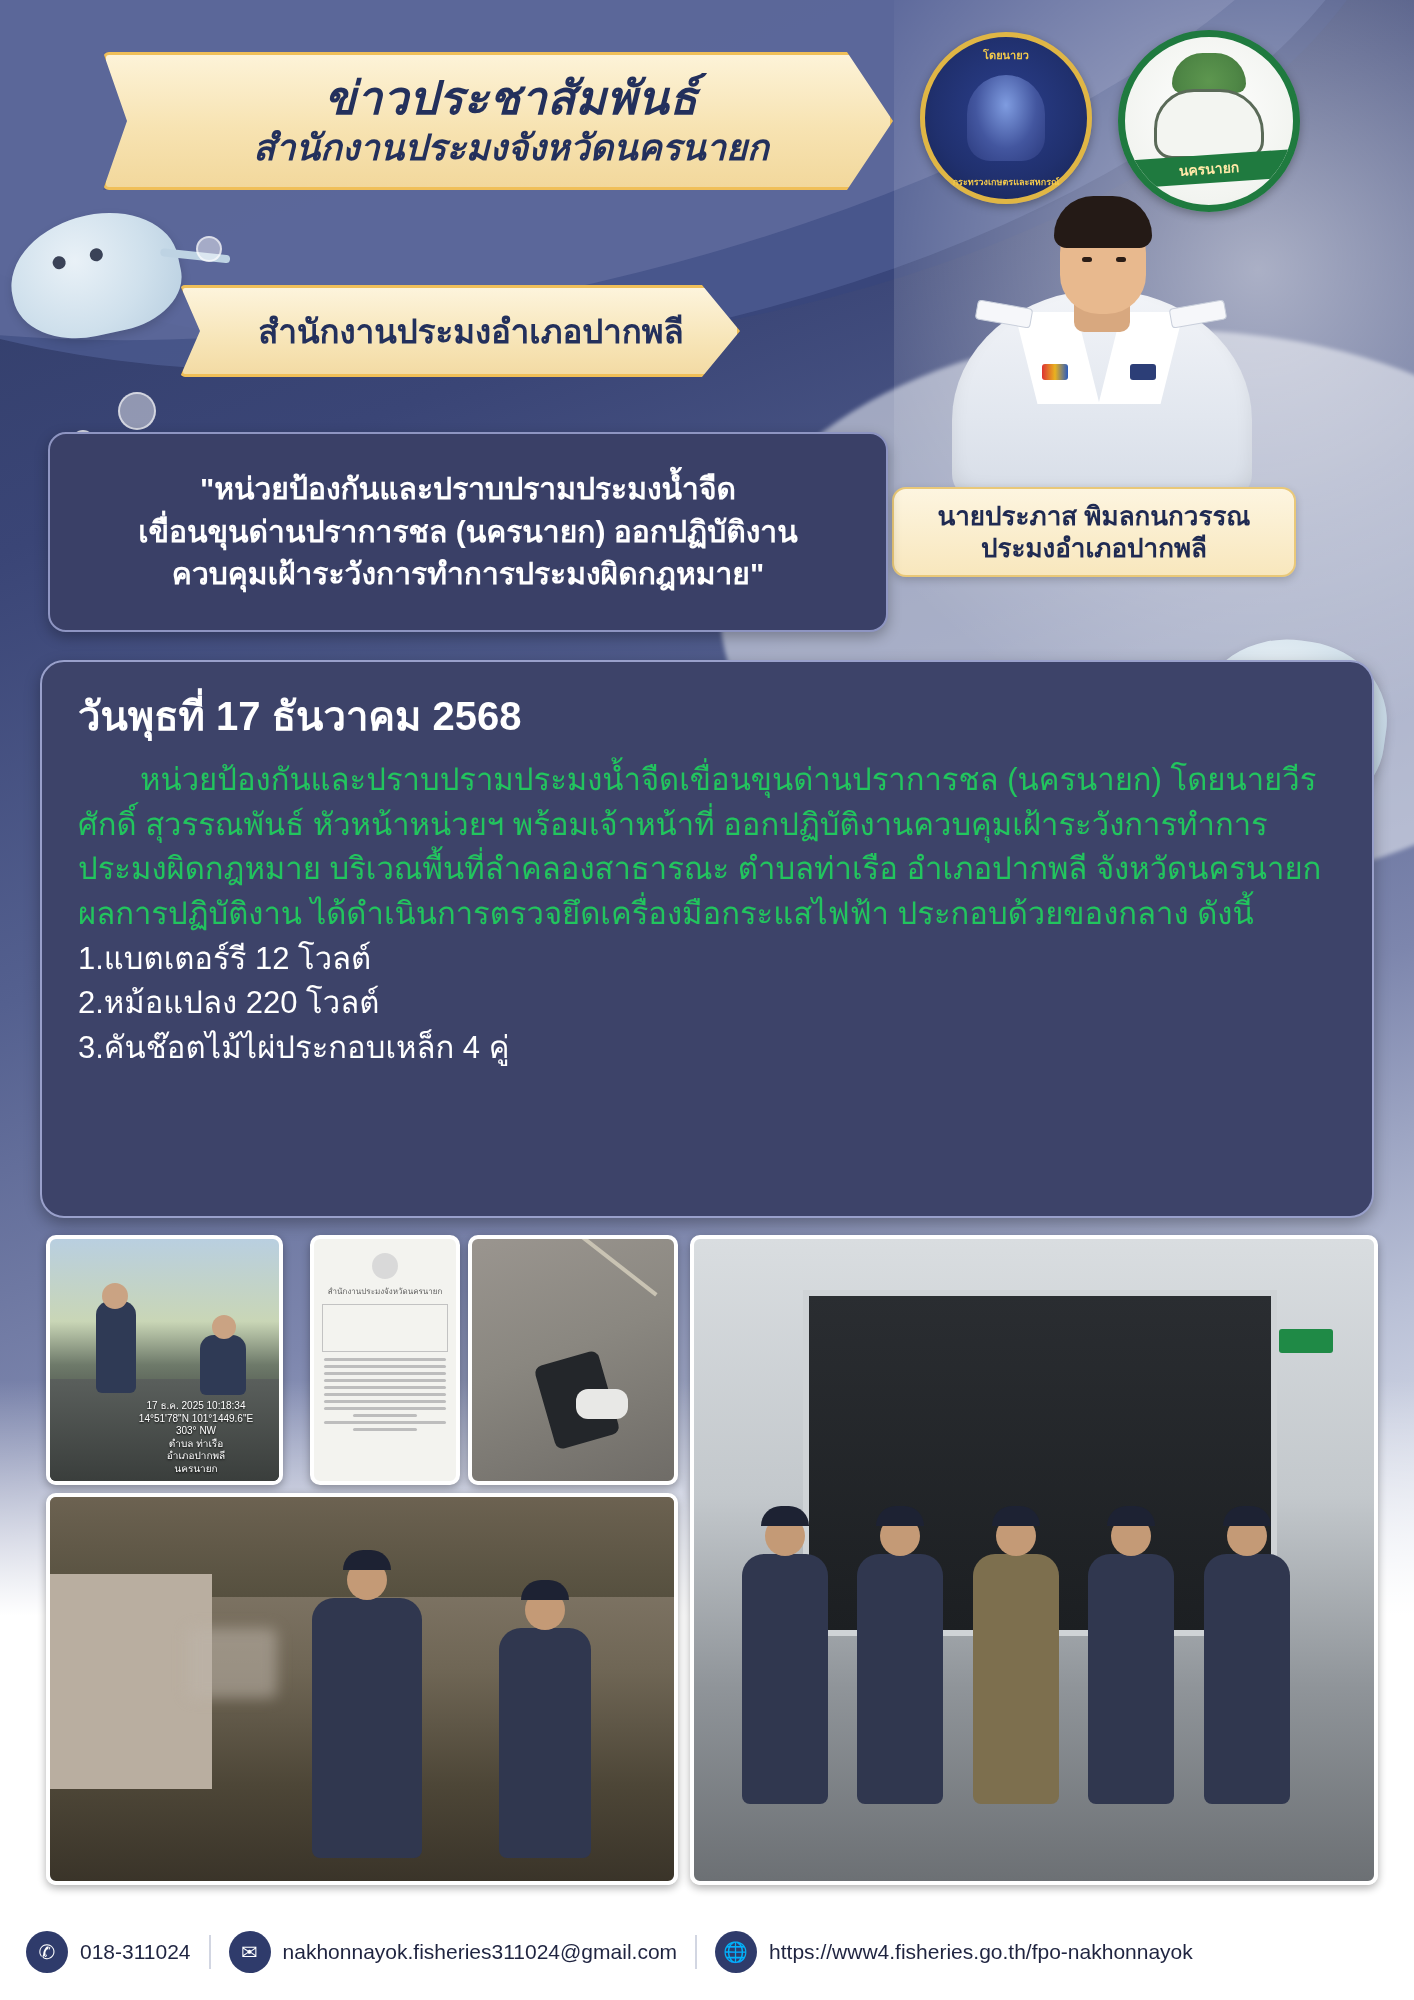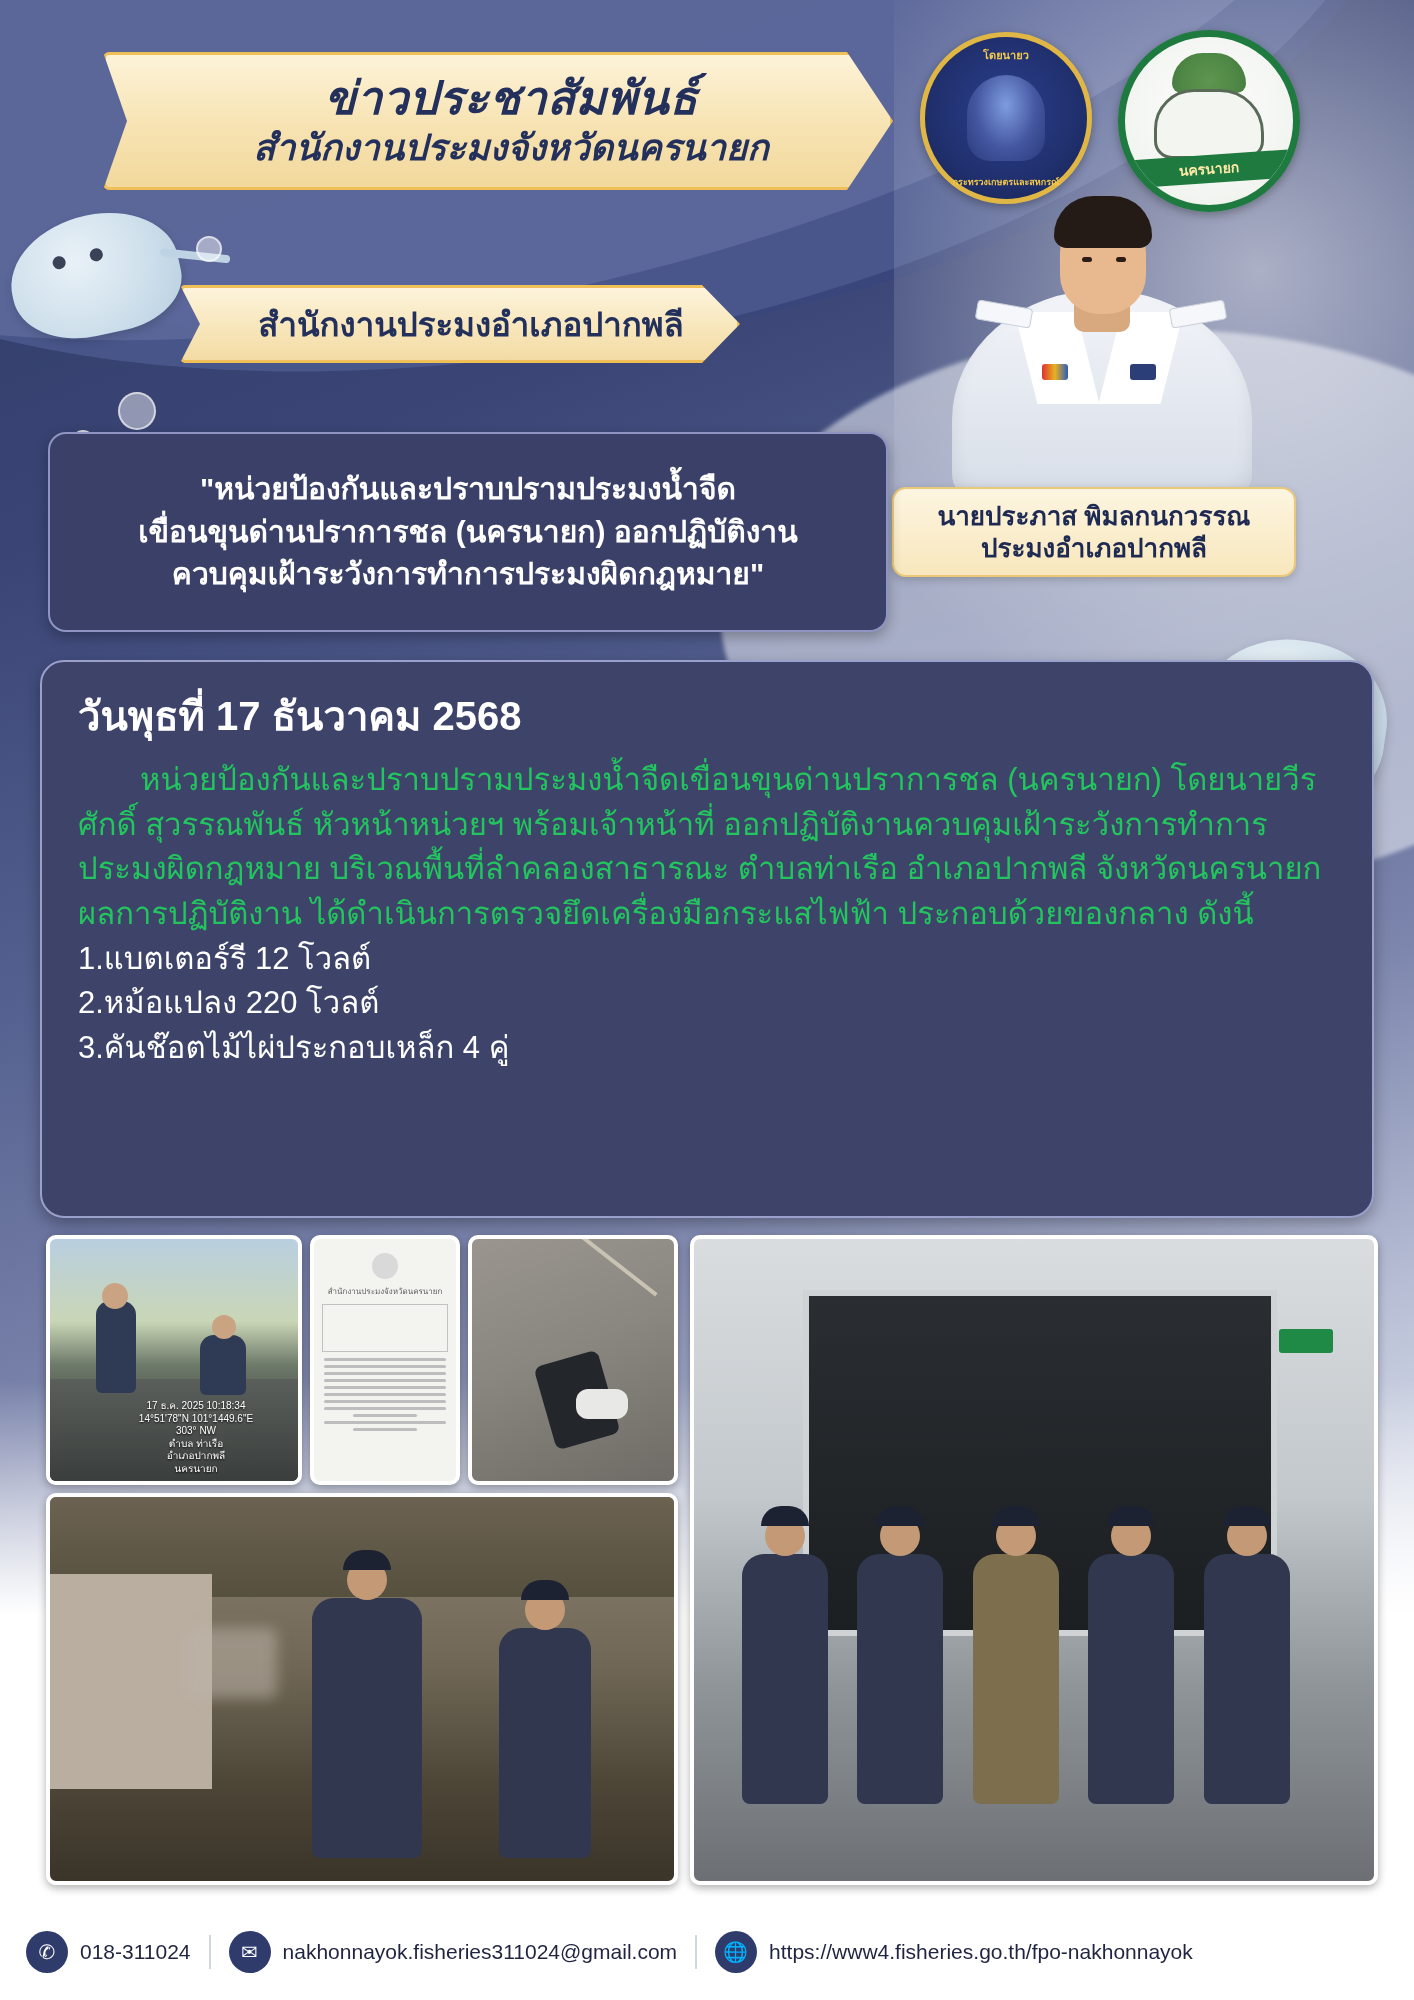--- a/index.html
+++ b/index.html
@@ -99,21 +99,21 @@
     font-weight: bold;
     color: #23305c;
     line-height: 1.2;
     margin-top: 2px;
   }
 
   
   .ribbon {
     position: absolute;
     left: 180px; top: 285px;
-    width: 560px; height: 78px; text-align: center;
+    width: 560px; height: 92px; text-align: center;
   }
   .ribbon-inner {
     position: absolute;
     inset: 0;
     background: linear-gradient(180deg, #fdf4dc 0%, #f7e5b8 60%, #f3dba4 100%);
     border: 3px solid #f0bf58;
     border-radius: 5px;
     clip-path: polygon(0 0, calc(100% - 38px) 0, 100% 50%, calc(100% - 38px) 100%, 0 100%, 20px 50%);
     display: flex;
     align-items: center;
@@ -354,21 +354,21 @@
   
   .photos { position: absolute; left: 40px; top: 1235px; width: 1340px; height: 650px; }
   .ph {
     position: absolute;
     border: 4px solid #ffffff;
     border-radius: 10px;
     box-shadow: 0 3px 9px rgba(0,0,0,0.32);
     overflow: hidden;
     box-sizing: border-box;
   }
-  .ph1 { left: 6px; top: 0; width: 256px; height: 250px;
+  .ph1 { left: 6px; top: 0; width: 237px; height: 250px;
     background: linear-gradient(180deg,#b9cfe0 0%,#c9d6b6 34%,#6e7a6a 52%,#3b3f3c 78%,#2e3230 100%); }
   .ph2 { left: 270px; top: 0; width: 150px; height: 250px; background: #f3f3ef; }
   .ph3 { left: 428px; top: 0; width: 210px; height: 250px;
     background: linear-gradient(160deg,#9a958f 0%,#8a8780 45%,#6f6c67 100%); }
   .ph4 { left: 650px; top: 0; width: 688px; height: 650px;
     background: linear-gradient(180deg,#d9dde0 0%,#c3c8cc 40%,#8f9499 70%,#6c7074 100%); }
   .ph5 { left: 6px; top: 258px; width: 632px; height: 392px;
     background: linear-gradient(180deg,#8d8273 0%,#6f6655 45%,#4d4637 75%,#3a3429 100%); }
 
   

